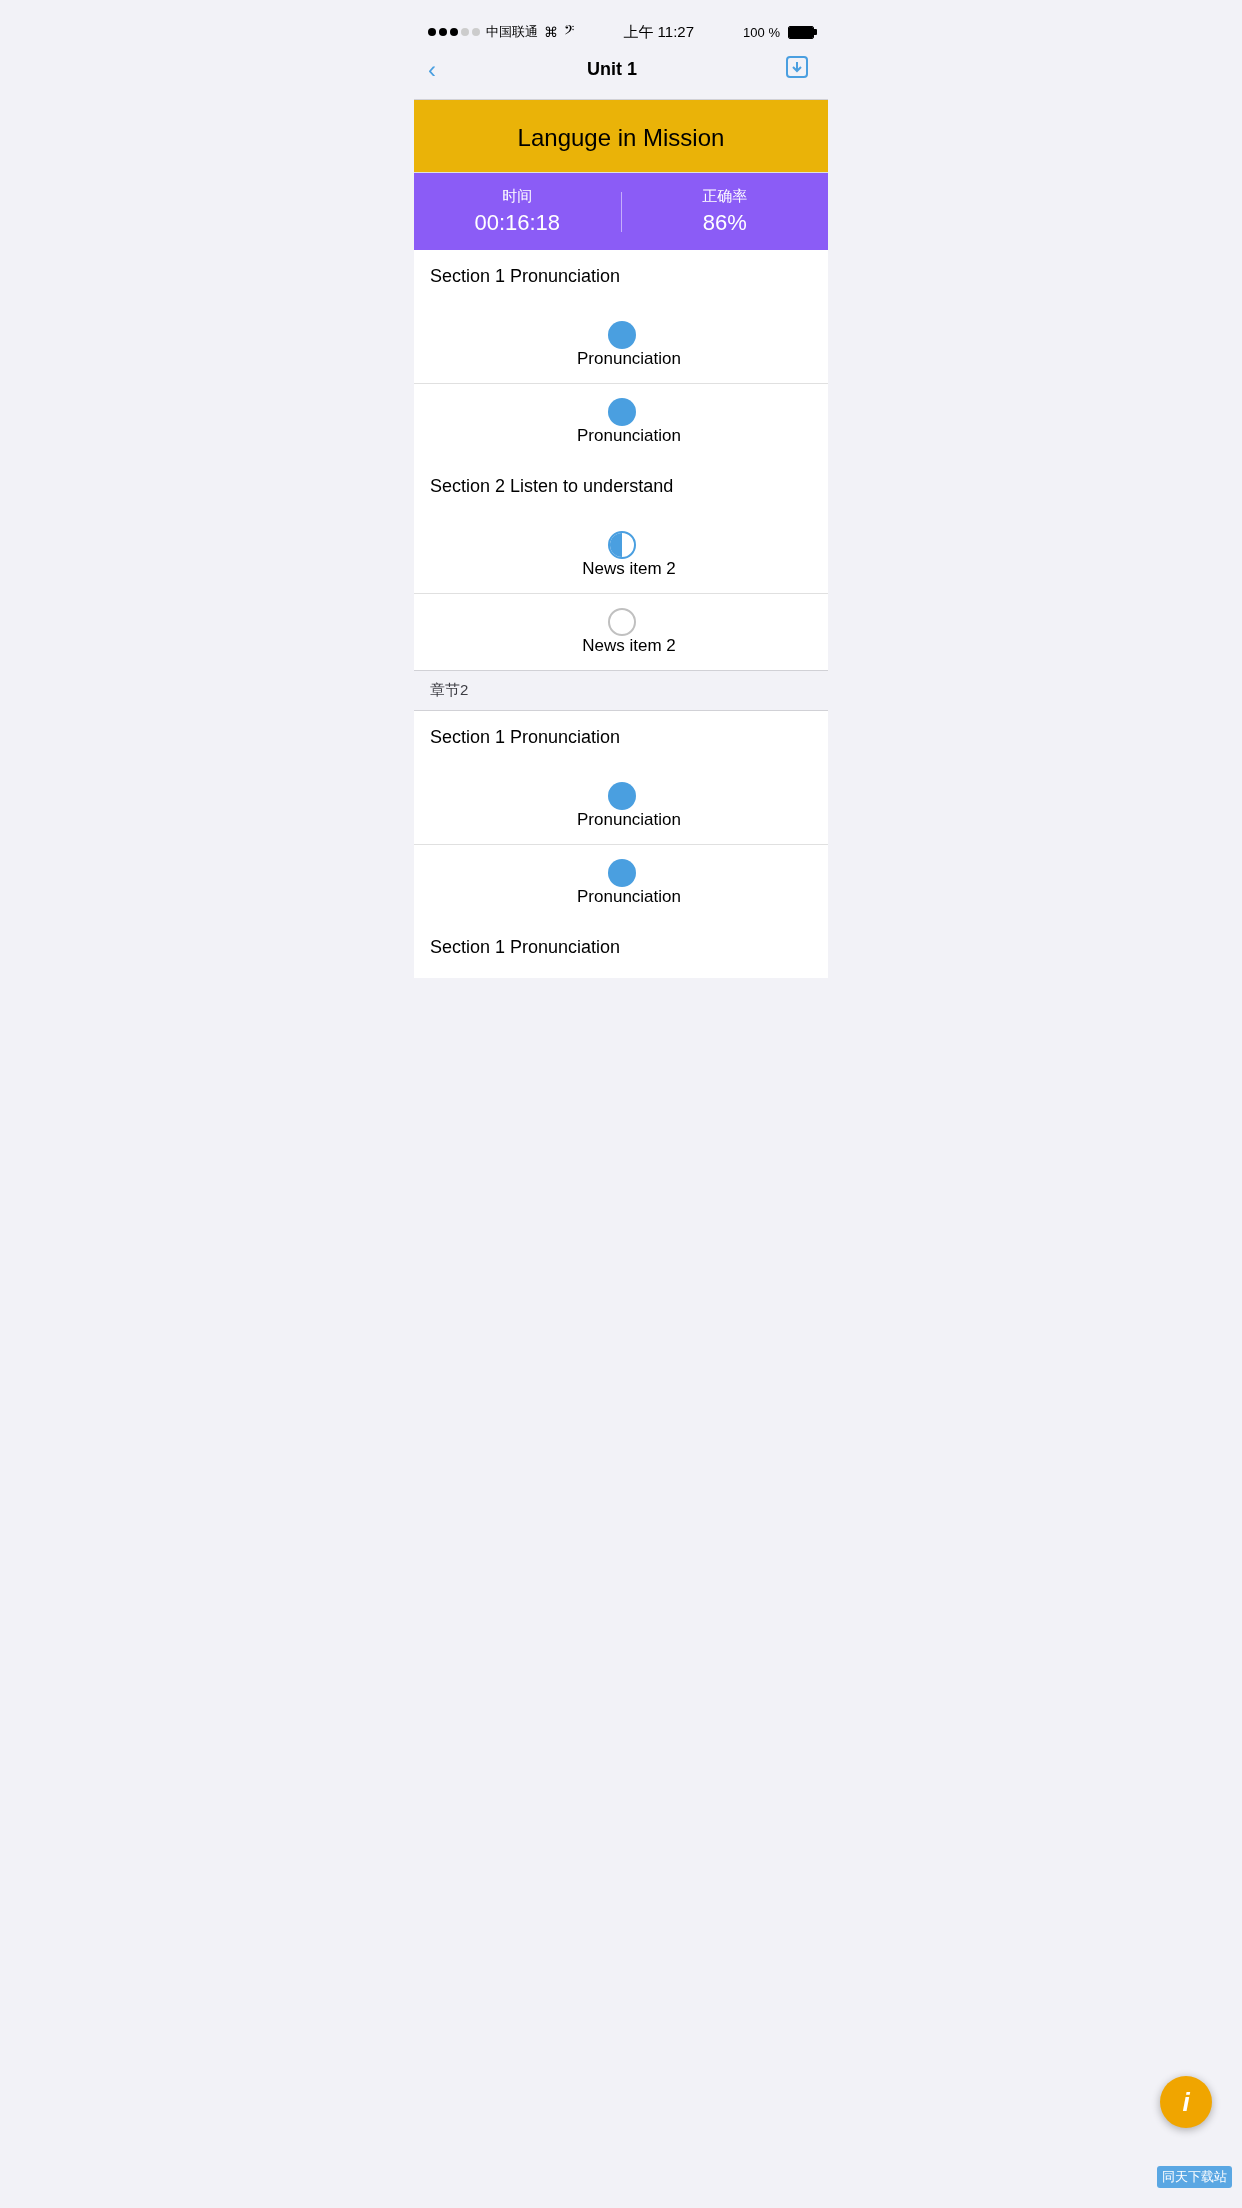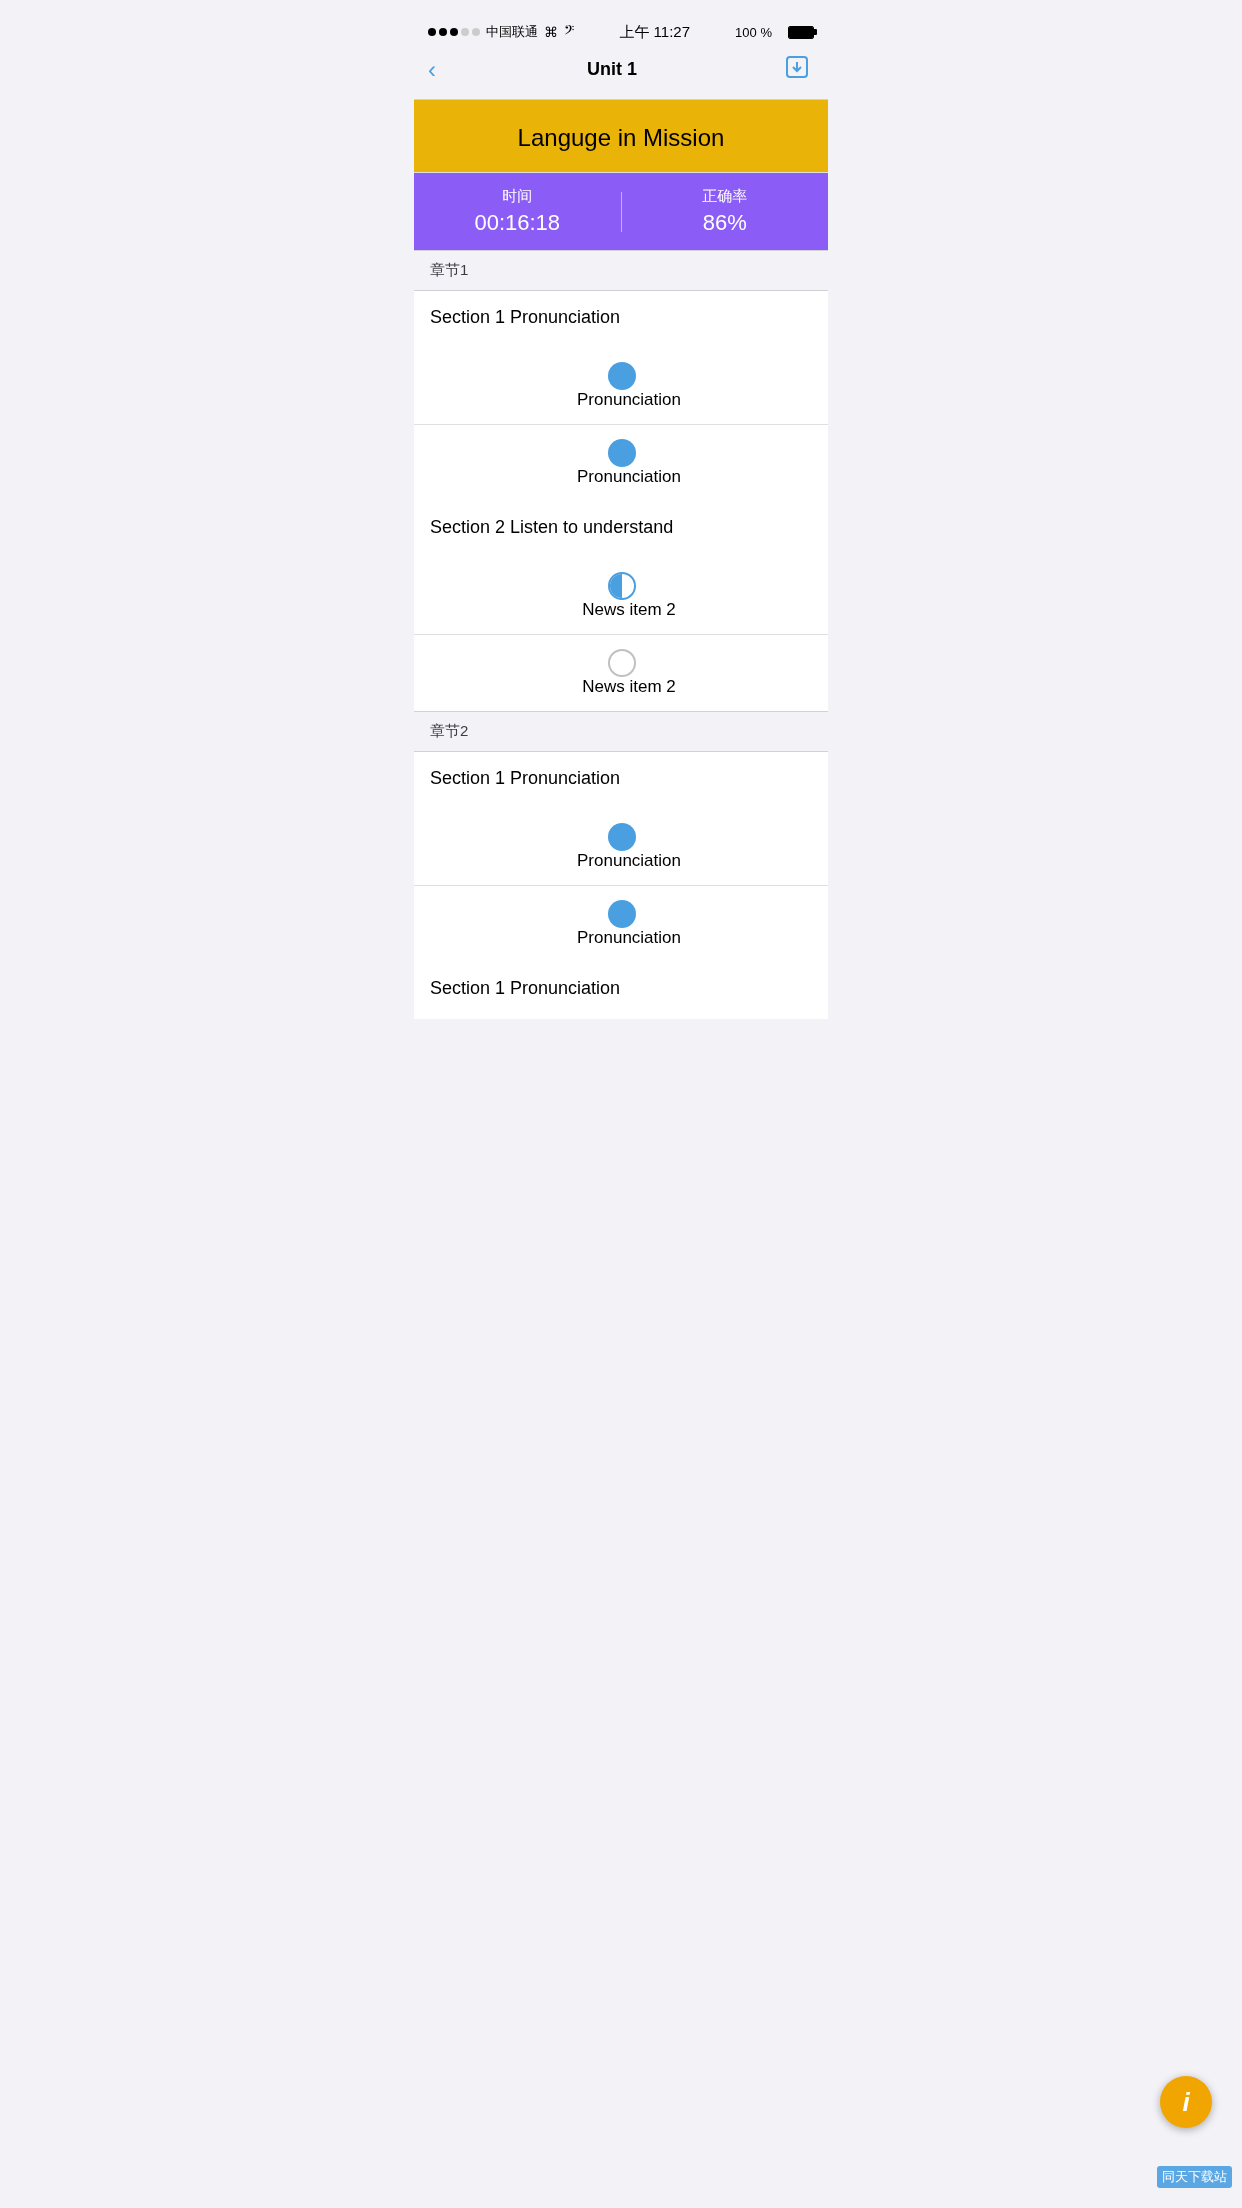--- a/index.html
+++ b/index.html
@@ -35,21 +35,21 @@
       display: flex; gap: 3px;
     }
     .dot {
       width: 8px; height: 8px; border-radius: 50%;
     }
     .dot.filled { background: #000; }
     .dot.empty { background: #ccc; }
     .wifi-icon { font-size: 14px; }
     .status-center { font-size: 15px; font-weight: 400; }
     .status-right {
-      display: flex; align-items: center; gap: 16px; font-size: 13px;
+      display: flex; align-items: center; gap: 8px; font-size: 13px;
     }
     .battery {
       width: 26px; height: 13px; border: 1.5px solid #000; border-radius: 2px; position: relative;
       display: inline-block;
     }
     .battery::after {
       content: '';
       position: absolute;
       right: -4px; top: 50%; transform: translateY(-50%);
       width: 3px; height: 6px; background: #000; border-radius: 0 1px 1px 0;
@@ -276,21 +276,20 @@
     <div class="stat-value">00:16:18</div>
   </div>
   <div class="stat-divider"></div>
   <div class="stat-item">
     <div class="stat-label">正确率</div>
     <div class="stat-value">86%</div>
   </div>
 </div>
 
 <div id="sections-container">
-    <div class="section-header">章节1</div>
     <div class="content-section">
       <div class="section-title">Section 1 Pronunciation</div>
     </div>
     <div class="items-group">
       <div class="list-item">
         <div class="circle-icon circle-full"></div>
         <span class="item-text">Pronunciation</span>
       </div>
       <div class="list-item">
         <div class="circle-icon circle-full"></div>

